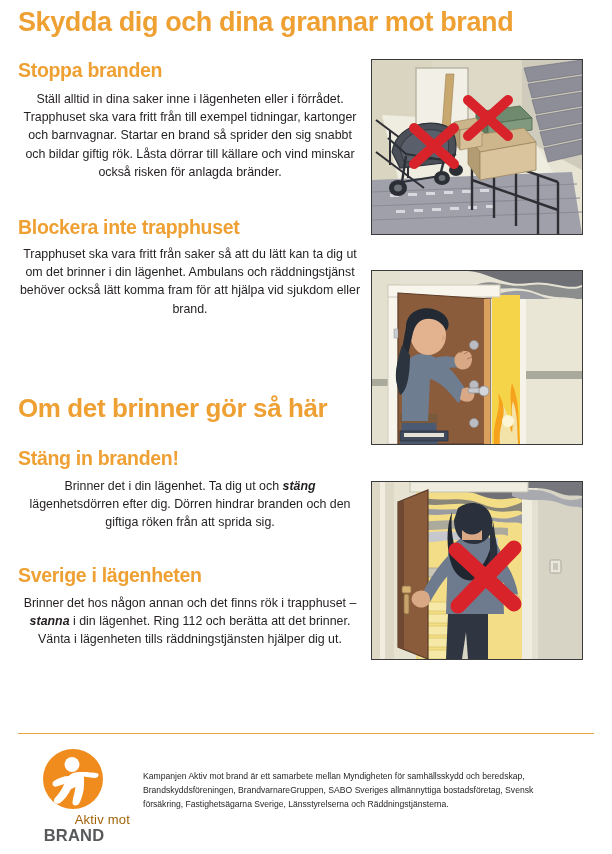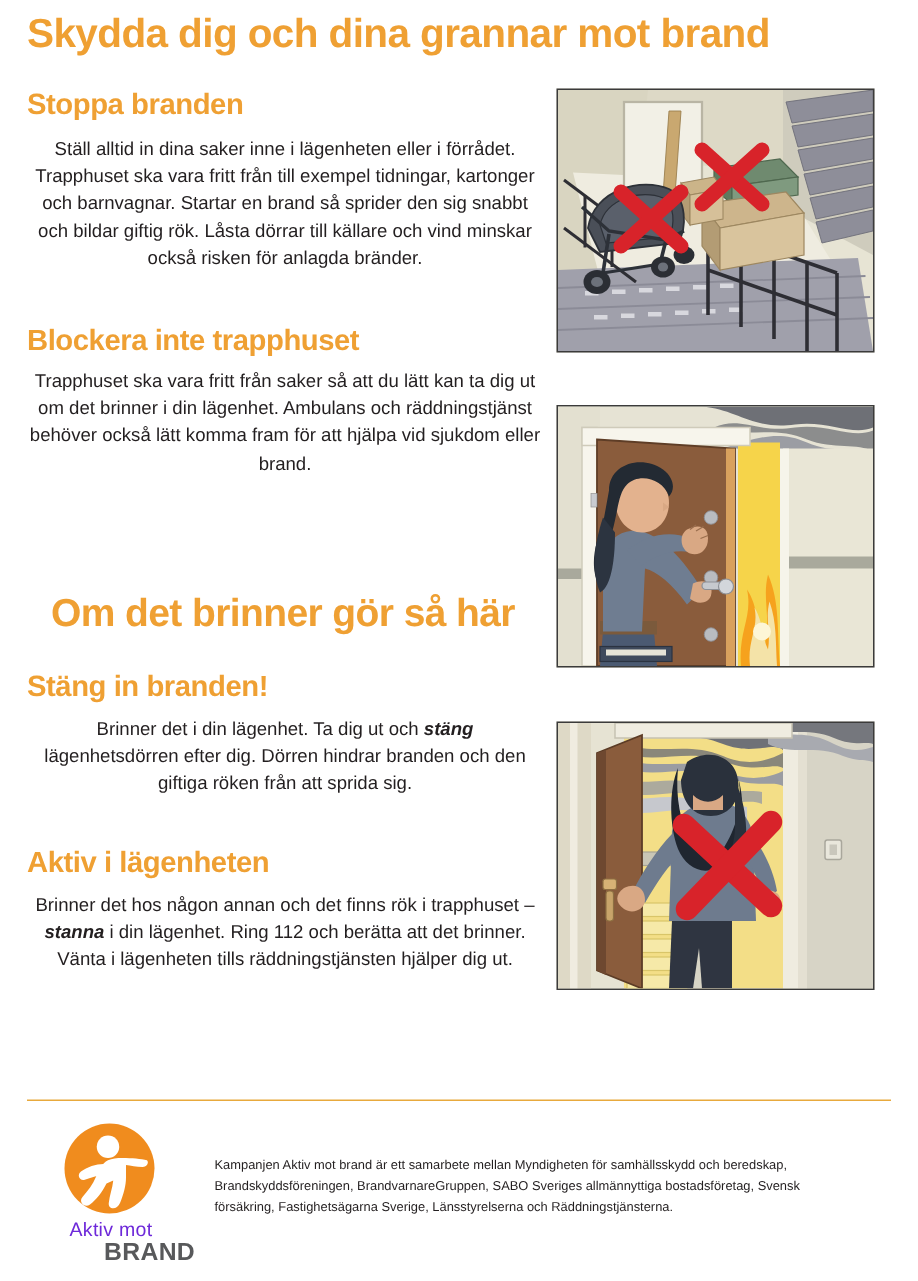--- a/index.html
+++ b/index.html
@@ -48,25 +48,25 @@
   }
   .footer-last{
     position:absolute;left:143px;top:798px;width:404px;
     font-size:8.6px;color:#231f20;line-height:1.62;
   }
 
   
   .logo{position:absolute;left:18px;top:748px;width:112px;height:96px;}
   .logo-mark{position:absolute;left:24px;top:0px;width:62px;height:62px;}
   .logo-l1{
-    position:absolute;left:0;top:64px;width:112px;text-align:center;
-    font-size:13px;color:#6d28d9;letter-spacing:0.2px;
+    position:absolute;left:0;top:64px;width:112px;text-align:right;
+    font-size:13px;color:#a16207;letter-spacing:0.2px;
   }
   .logo-l2{
-    position:absolute;left:0;top:78px;width:112px;text-align:right;
+    position:absolute;left:0;top:78px;width:112px;text-align:center;
     font-size:16.5px;font-weight:bold;color:#58595b;letter-spacing:0.2px;
   }
 
   
   .illo{
     position:absolute;left:371px;
     border:1px solid #3b3b3b;
     overflow:hidden;background:#e9e6d8;
   }
   .illo svg{display:block;}
@@ -77,26 +77,26 @@
 <div class="page">
 
   <div class="main-title">Skydda dig och dina grannar mot brand</div>
 
   <div class="section-title" style="top:60px;">Stoppa branden</div>
   <div class="body-text" style="top:90px;">Ställ alltid in dina saker inne i lägenheten eller i förrådet. Trapphuset ska vara fritt från till exempel tidningar, kartonger och barnvagnar. Startar en brand så sprider den sig snabbt och bildar giftig rök. Låsta dörrar till källare och vind minskar också risken för anlagda bränder.</div>
 
   <div class="section-title" style="top:217px;">Blockera inte trapphuset</div>
   <div class="body-text" style="top:245px;">Trapphuset ska vara fritt från saker så att du lätt kan ta dig ut om det brinner i din lägenhet. Ambulans och räddningstjänst behöver också lätt komma fram för att hjälpa vid sjukdom eller brand.</div>
 
-  <div class="big-title" style="top:395px;margin-left:16px;">Om det brinner gör så här</div>
+  <div class="big-title" style="top:395px;">Om det brinner gör så här</div>
 
   <div class="section-title" style="top:448px;">Stäng in branden!</div>
   <div class="body-text" style="top:477px;">Brinner det i din lägenhet. Ta dig ut och <i>stäng</i> lägenhetsdörren efter dig. Dörren hindrar branden och den giftiga röken från att sprida sig.</div>
 
-  <div class="section-title" style="top:565px;">Aktiv i lägenheten</div>
+  <div class="section-title" style="top:565px;">Sverige i lägenheten</div>
   <div class="body-text" style="top:594px;">Brinner det hos någon annan och det finns rök i trapphuset – <i>stanna</i> i din lägenhet. Ring 112 och berätta att det brinner. Vänta i lägenheten tills räddningstjänsten hjälper dig ut.</div>
 
   <div class="illo" style="top:59px;width:210px;height:174px;">
     <svg width="210" height="174" viewBox="0 0 210 174" xmlns="http://www.w3.org/2000/svg">
       <rect x="0" y="0" width="210" height="174" fill="#e7e4d4"></rect>
 
       <polygon points="0,0 210,0 210,60 0,42" fill="#ddd9c6"></polygon>
       <polygon points="0,0 60,0 46,120 0,120" fill="#d9d5c1"></polygon>
 
       <polygon points="150,0 210,0 210,110 150,78" fill="#cfccbd"></polygon>

